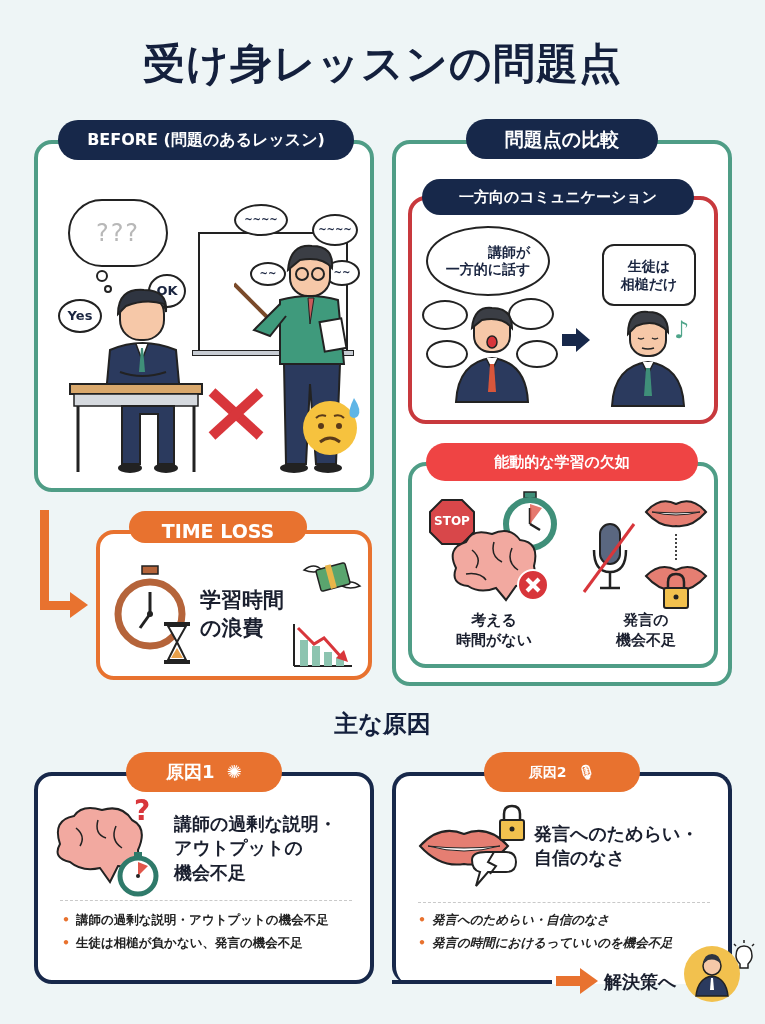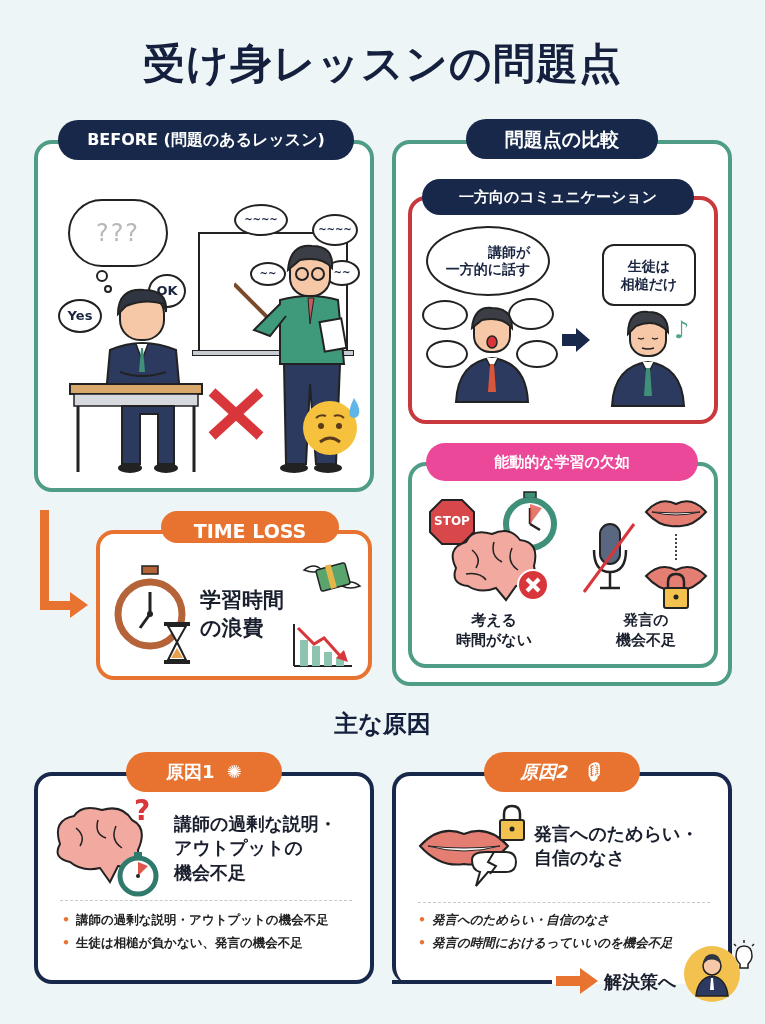--- a/index.html
+++ b/index.html
@@ -21,21 +21,21 @@
   .pill {
     position: absolute; border-radius: 22px; color: #fff; font-weight: bold;
     text-align: center; white-space: nowrap;
   }
   .navy { background: #17284a; }
   .green-border { border: 4px solid #4f9d86; }
   .red-border { border: 4px solid #c8393d; }
   .orange-border { border: 4px solid #e8722f; }
   .navy-border { border: 4px solid #17284a; }
   .orange { background: #e8722f; }
-  .teal { background: #ec4899; }
+  .teal { background: #ef4444; }
   .bigtext { font-weight: bold; color: #1a1f2e; }
   .bullets { list-style: none; font-size: 12.5px; font-weight: bold; color: #222; }
   .bullets li { margin-bottom: 6px; }
   .bullets li::before { content: "•"; color: #e8722f; margin-right: 6px; }
   .dash { position: absolute; border-top: 1.5px dashed #c9c9c9; }
   .bubble {
     position: absolute; background: #fff; border: 2px solid #222; border-radius: 50%;
     display: flex; align-items: center; justify-content: center;
     font-weight: bold; font-size: 13px; text-align: center; line-height: 1.25;
   }
@@ -156,21 +156,21 @@
     <line x1="4" y1="2" x2="4" y2="44" stroke="#222" stroke-width="2"></line>
     <line x1="4" y1="44" x2="62" y2="44" stroke="#222" stroke-width="2"></line>
     <rect x="10" y="18" width="8" height="26" fill="#8cc4b0"></rect>
     <rect x="22" y="24" width="8" height="20" fill="#8cc4b0"></rect>
     <rect x="34" y="30" width="8" height="14" fill="#8cc4b0"></rect>
     <rect x="46" y="36" width="8" height="8" fill="#8cc4b0"></rect>
     <polyline points="8,6 24,22 34,16 52,36" fill="none" stroke="#d8363b" stroke-width="3"></polyline>
     <path d="M46 36 L58 40 L54 28 Z" fill="#d8363b"></path>
   </svg>
 </div>
-<div class="pill orange" style="left:161px; top:511px; width:178px; height:32px; line-height:40px; font-size:19px;">
+<div class="pill orange" style="left:129px; top:511px; width:178px; height:32px; line-height:40px; font-size:19px;">
   <span>TIME LOSS</span>
 </div>
 
 <div class="panel green-border" style="left:392px; top:140px; width:340px; height:546px;"></div>
 <div class="pill navy" style="left:466px; top:119px; width:192px; height:40px; line-height:40px; font-size:19px;">
   <span>問題点の比較</span>
 </div>
 
 <div class="panel red-border" style="left:408px; top:196px; width:310px; height:228px;">
   <div class="bubble" style="left:14px; top:26px; width:124px; height:70px; font-size:14px;text-align:right;">
@@ -318,21 +318,21 @@
     <div>発言へのためらい・</div>
     <div>自信のなさ</div>
   </div>
   <div class="dash" style="left:22px; top:126px; width:292px;"></div>
   <ul class="abs bullets" style="left:22px; top:136px;font-style:italic;">
     <li>発言へのためらい・自信のなさ</li>
     <li>発言の時間におけるっていいのを機会不足</li>
   </ul>
 </div>
 <div class="abs" style="left:392px; top:980px; width:160px; height:4px; background:#17284a;"></div>
-<div class="pill orange" style="left:484px; top:752px; width:156px; height:40px; line-height:40px; font-size:18px;font-style:italic;">
+<div class="pill orange" style="left:484px; top:752px; width:156px; height:40px; line-height:40px; font-size:14px;">
   <span>原因2</span>
   <span style="margin-left:6px;">🎙</span>
 </div>
 
 <div class="abs" style="left:556px; top:962px; width:200px; height:40px;">
   <div class="abs" style="left:0; top:14px; width:26px; height:10px; background:#e8722f;"></div>
   <div class="abs" style="left:24px; top:6px; width:0; height:0; border-top:13px solid transparent; border-bottom:13px solid transparent; border-left:18px solid #e8722f;"></div>
   <div class="abs bigtext" style="left:48px; top:8px; font-size:18px;">解決策へ</div>
 </div>
 <svg class="abs" style="left:682px;top:940px;" width="80" height="64" viewBox="0 0 80 64">

